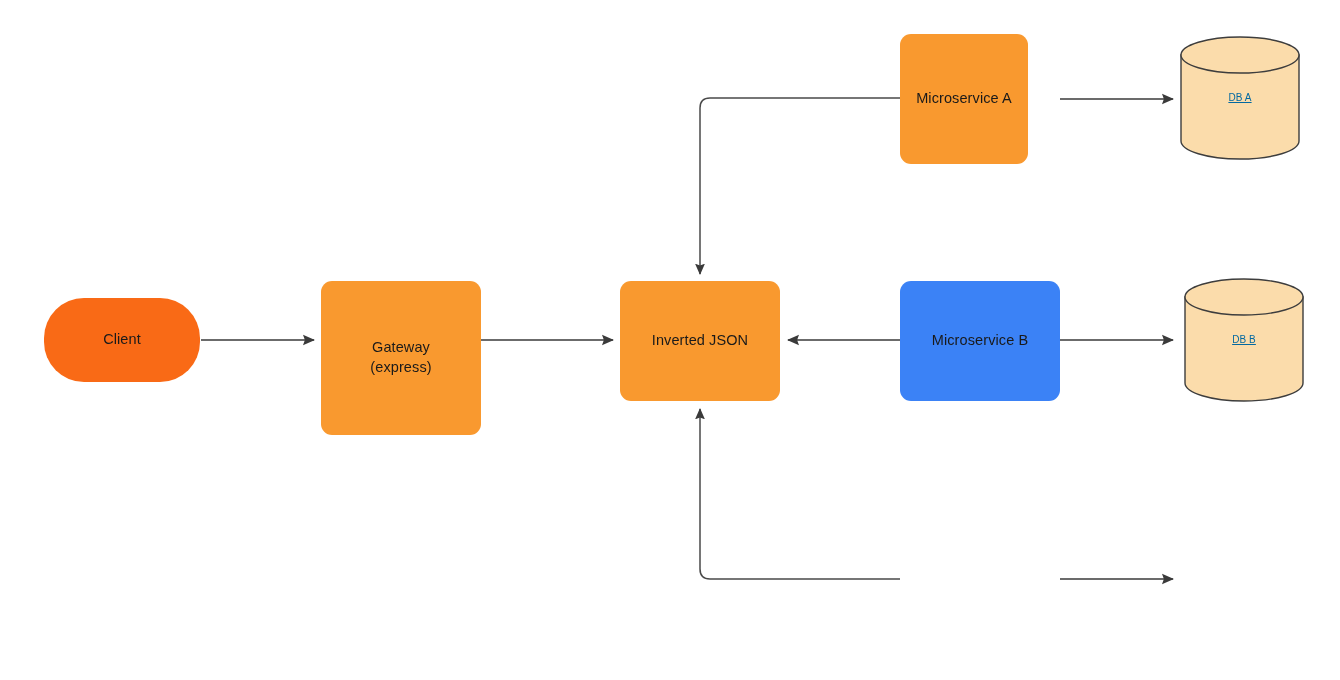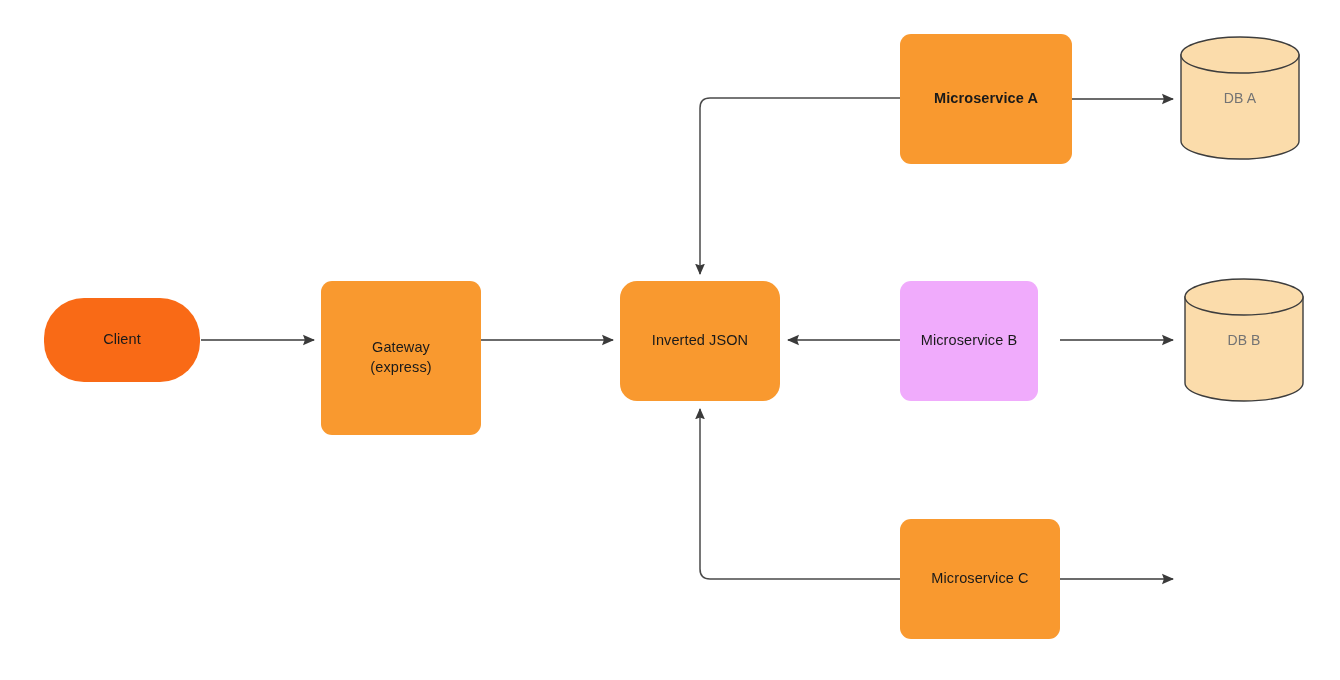--- a/index.html
+++ b/index.html
@@ -54,22 +54,23 @@
   .cyl-svg {
     position: absolute;
     left: 0;
     top: 0;
     width: 100%;
     height: 100%;
   }
   .cyl-text {
     position: relative;
     z-index: 1;
-    color: #737373;
-    font-size: 14px;
+    color: #0369a1;
+    font-size: 10px;
+    text-decoration: underline;
   }
 </style>
 </head>
 <body>
 
 <div id="diagram-canvas">
 
   <svg id="edge-layer" viewBox="0 0 1340 680" width="1340" height="680" xmlns="http://www.w3.org/2000/svg">
     <defs>
       <marker id="arrow-head" viewBox="0 0 10 10" refX="9.2" refY="5" markerWidth="7.5" markerHeight="7.5" orient="auto-start-reverse">
@@ -96,35 +97,32 @@
 
   <div class="node node-stadium" style="left:44px; top:298px; width:156px; height:84px; background:#f96a16;text-align:right;">
     <span class="node-label">Client</span>
   </div>
 
   <div class="node node-rect" style="left:321px; top:281px; width:160px; height:154px; background:#f9992f;">
     <span class="node-label">Gateway
 (express)</span>
   </div>
 
-  <div class="node node-rect" style="left:620px; top:281px; width:160px; height:120px; background:#f9992f;border-radius:17px;">
+  <div class="node node-rect" style="left:620px; top:281px; width:160px; height:120px; background:#f9992f;">
     <span class="node-label">Inverted JSON</span>
   </div>
 
-  <div class="node node-rect" style="left:900px; top:34px; width:172px; height:130px; background:#f9992f;font-weight:bold;">
+  <div class="node node-rect" style="left:900px; top:34px; width:128px; height:130px; background:#f9992f;">
     <span class="node-label">Microservice A</span>
   </div>
 
-  <div class="node node-rect" style="left:900px; top:281px; width:138px; height:120px; background:#f0abfc;">
+  <div class="node node-rect" style="left:900px; top:281px; width:160px; height:120px; background:#3b82f6;">
     <span class="node-label">Microservice B</span>
   </div>
 
-  <div class="node node-rect" style="left:900px; top:519px; width:160px; height:120px; background:#f9992f;">
-    <span class="node-label">Microservice C</span>
-  </div>
 
   <div class="node node-cylinder" style="left:1180px; top:36px; width:120px; height:124px;">
     <svg class="cyl-svg" viewBox="0 0 120 124" preserveAspectRatio="none" xmlns="http://www.w3.org/2000/svg">
       <path d="M 1 19 L 1 105 A 59 18 0 0 0 119 105 L 119 19 Z" fill="#fbdcab" stroke="#3d3d3d" stroke-width="1.4"></path>
       <ellipse cx="60" cy="19" rx="59" ry="18" fill="#fbdcab" stroke="#3d3d3d" stroke-width="1.4"></ellipse>
     </svg>
     <span class="cyl-text">DB A</span>
   </div>
 
   <div class="node node-cylinder" style="left:1184px; top:278px; width:120px; height:124px;">

